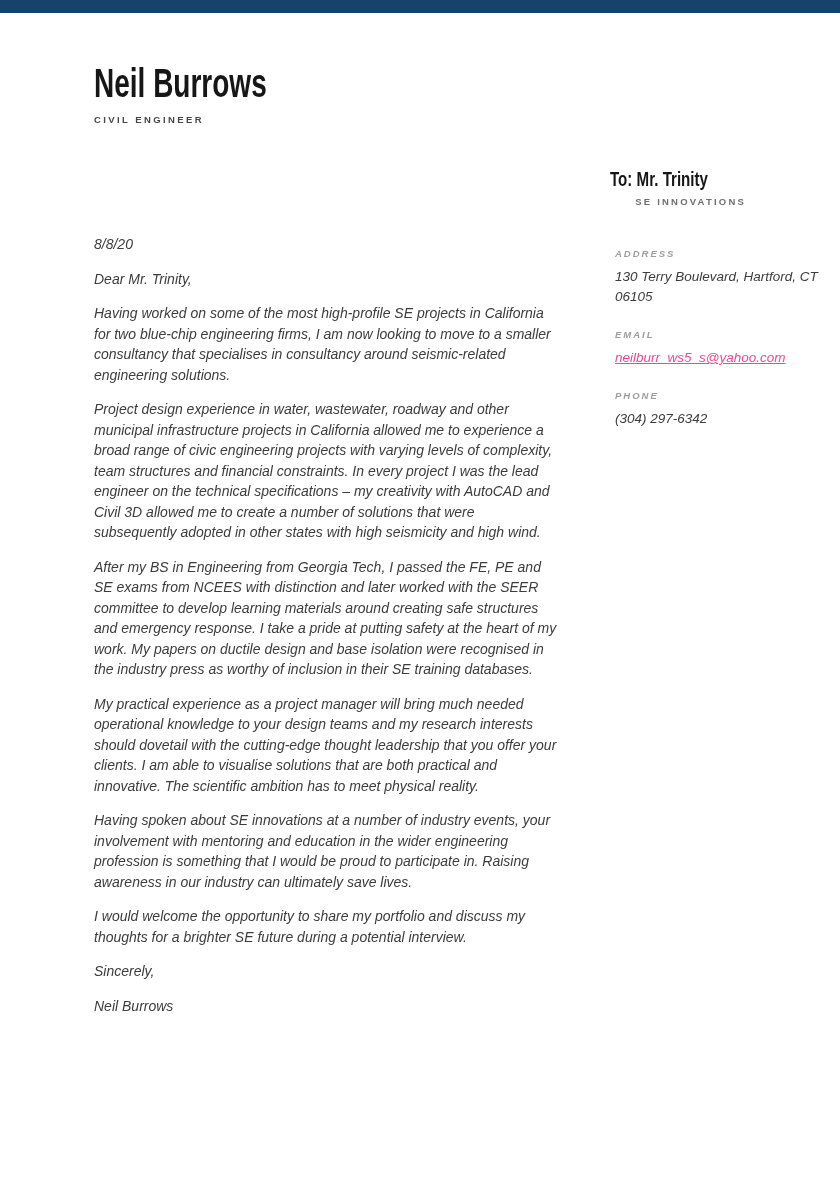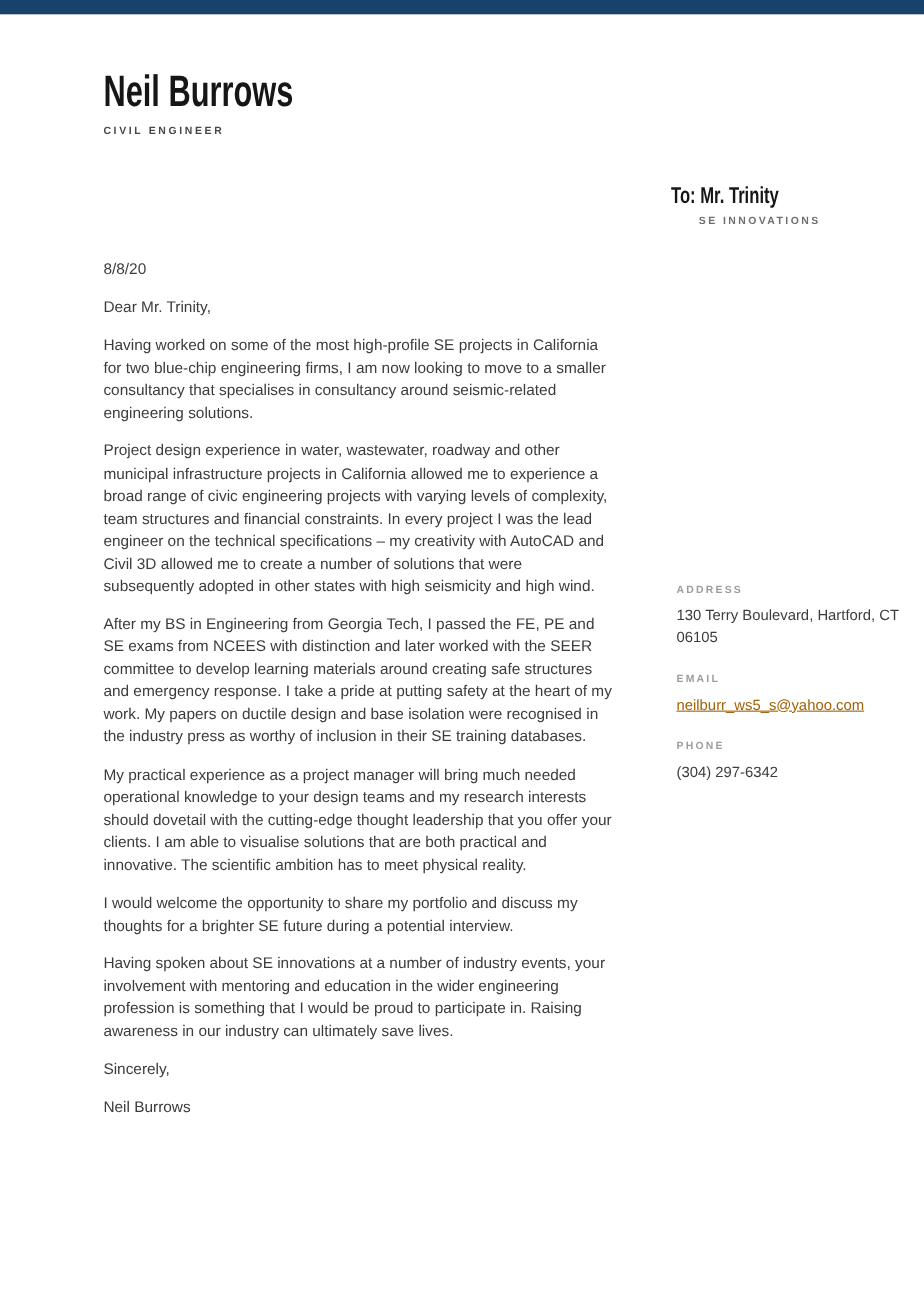--- a/index.html
+++ b/index.html
@@ -57,21 +57,22 @@
     margin-top: 6px;
     font-size: 9.5px;
     font-weight: 700;
     letter-spacing: 2.2px;
     color: #6e6e6e;
   }
   
   .content-row {
     display: flex;
     margin-top: 27px;
-    align-items: center;
+    align-items: flex-start;
+    font-style: italic;
   }
   .letter-col {
     width: 466px;
     flex: 0 0 466px;
     font-size: 14px;
     line-height: 20.5px;
     color: #3c3c3c;
   }
   .letter-col p { margin-bottom: 14px; }
   .letter-col p:last-child { margin-bottom: 0; }
@@ -91,21 +92,21 @@
     color: #9d9d9d;
     margin-bottom: 8px;
   }
   .sidebar-value {
     font-size: 13.5px;
     line-height: 20px;
     color: #3c3c3c;
   }
   .sidebar-value a,
   .email-link {
-    color: #a16207;
+    color: #ec4899;
     text-decoration: underline;
     cursor: pointer;
   }
 </style>
 </head>
 <body>
 
 <div class="top-bar"></div>
 
 <div class="page">
@@ -122,22 +123,22 @@
 
   <div class="content-row">
 
     <div class="letter-col">
       <p class="date">8/8/20</p>
       <p>Dear Mr. Trinity,</p>
       <p>Having worked on some of the most high-profile SE projects in California for two blue-chip engineering firms, I am now looking to move to a smaller consultancy that specialises in consultancy around seismic-related engineering solutions.</p>
       <p>Project design experience in water, wastewater, roadway and other municipal infrastructure projects in California allowed me to experience a broad range of civic engineering projects with varying levels of complexity, team structures and financial constraints. In every project I was the lead engineer on the technical specifications – my creativity with AutoCAD and Civil 3D allowed me to create a number of solutions that were subsequently adopted in other states with high seismicity and high wind.</p>
       <p>After my BS in Engineering from Georgia Tech, I passed the FE, PE and SE exams from NCEES with distinction and later worked with the SEER committee to develop learning materials around creating safe structures and emergency response. I take a pride at putting safety at the heart of my work. My papers on ductile design and base isolation were recognised in the industry press as worthy of inclusion in their SE training databases.</p>
       <p>My practical experience as a project manager will bring much needed operational knowledge to your design teams and my research interests should dovetail with the cutting-edge thought leadership that you offer your clients. I am able to visualise solutions that are both practical and innovative. The scientific ambition has to meet physical reality.</p>
+      <p>Having spoken about SE innovations at a number of industry events, your involvement with mentoring and education in the wider engineering profession is something that I would be proud to participate in. Raising awareness in our industry can ultimately save lives.</p>
       <p>I would welcome the opportunity to share my portfolio and discuss my thoughts for a brighter SE future during a potential interview.</p>
-      <p>Having spoken about SE innovations at a number of industry events, your involvement with mentoring and education in the wider engineering profession is something that I would be proud to participate in. Raising awareness in our industry can ultimately save lives.</p>
       <p>Sincerely,</p>
       <p>Neil Burrows</p>
     </div>
 
     <div class="sidebar">
       <div class="sidebar-group">
         <div class="sidebar-label">ADDRESS</div>
         <div class="sidebar-value">130 Terry Boulevard, Hartford, CT 06105</div>
       </div>
       <div class="sidebar-group">

